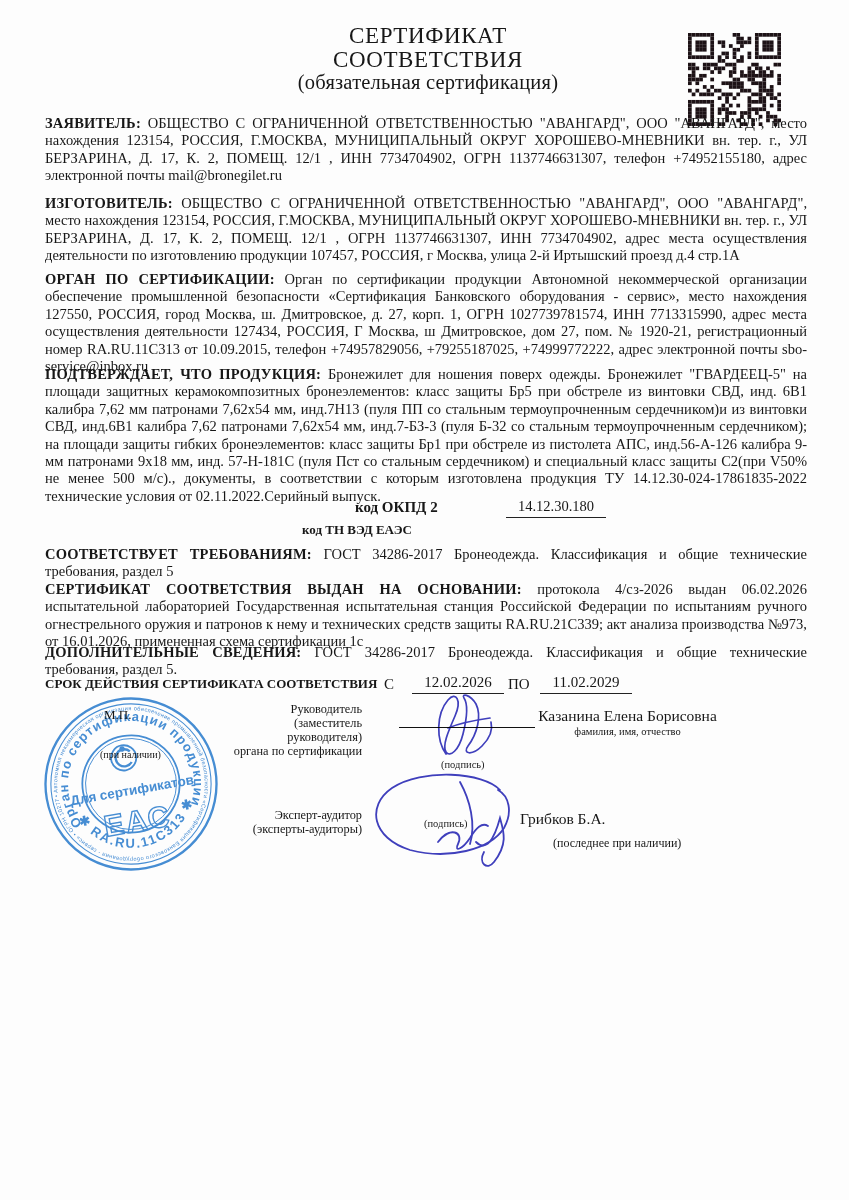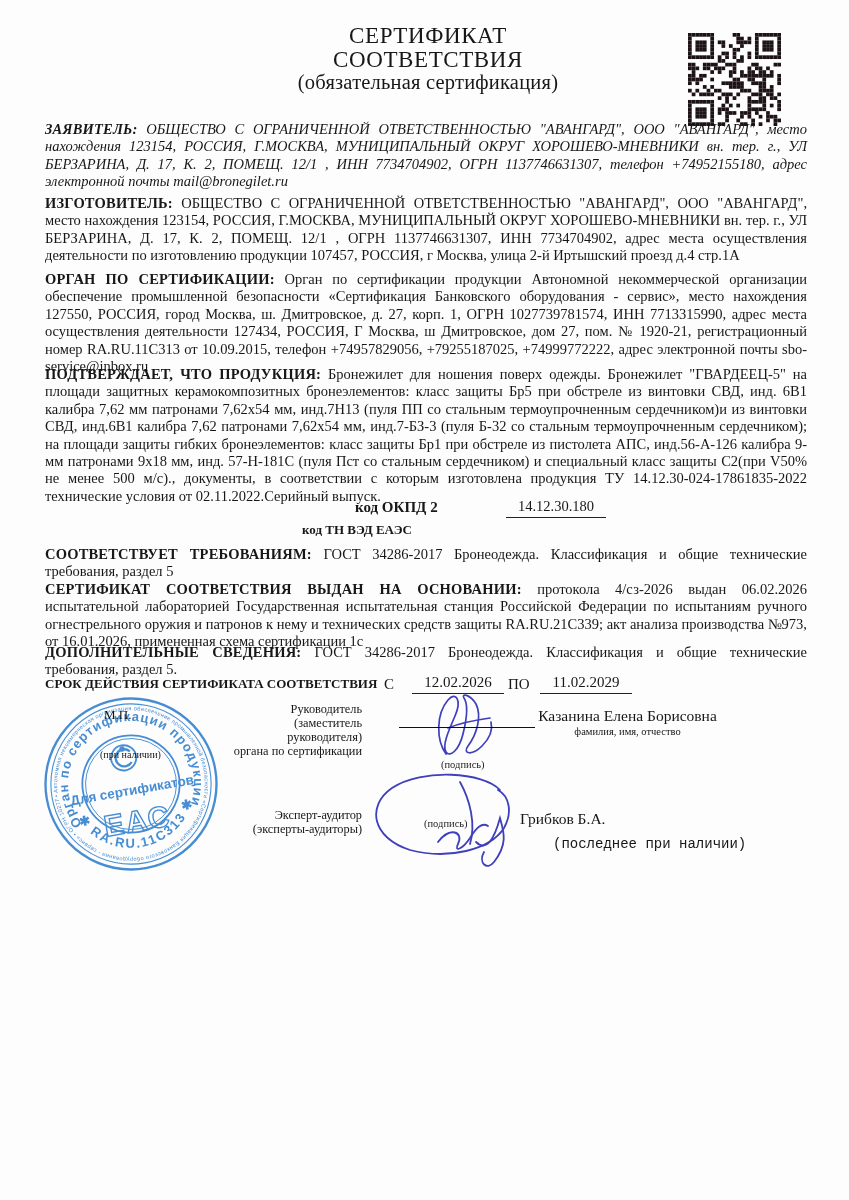--- a/index.html
+++ b/index.html
@@ -31,21 +31,21 @@
   .expert-role{top:808px;left:212px;}
   .mp{top:707px;left:104px;font-size:13px;}
   .mp-note{top:749px;left:100px;font-size:10px;}
   .sig-line{top:727px;left:399px;width:136px;border-top:1.6px solid #111;height:0;}
   .sign-note{font-size:10.5px;color:#222;}
   .sn1{top:759px;left:441px;}
   .sn2{top:818px;left:424px;}
   .head-name{top:707px;left:530px;width:195px;text-align:center;font-size:15.5px;}
   .head-name-note{top:726px;left:530px;width:195px;text-align:center;font-size:10.5px;}
   .expert-name{top:810px;left:520px;font-size:15.5px;}
-  .expert-name-note{top:836px;left:553px;font-size:14px;font-family:Liberation Mono, monospace;}
+  .expert-name-note{top:836px;left:553px;font-size:12px;}
   .stamp{top:694px;left:41px;width:180px;height:180px;transform:rotate(-10deg);
          mix-blend-mode:multiply;opacity:.88;}
   .sigs{top:690px;left:360px;width:230px;height:195px;mix-blend-mode:multiply;}
 </style>
 </head>
 <body>
 
 <div class="page">
 
   <div id="qr" class="abs"><svg viewBox="0 0 92.5 92.5" width="93" height="93">
@@ -353,21 +353,21 @@
         </g>
       </svg></div>
 
   <div class="abs title">
     <div>СЕРТИФИКАТ</div>
     <div>СООТВЕТСТВИЯ</div>
     <div class="sub">(обязательная сертификация)</div>
   </div>
 
 
-  <div class="abs para" style="top:121px;font-style:italic;">
+  <div class="abs para" style="top:115px;">
     <b>ЗАЯВИТЕЛЬ:</b>
     <span>ОБЩЕСТВО С ОГРАНИЧЕННОЙ ОТВЕТСТВЕННОСТЬЮ "АВАНГАРД", ООО "АВАНГАРД", место нахождения 123154, РОССИЯ, Г.МОСКВА, МУНИЦИПАЛЬНЫЙ ОКРУГ ХОРОШЕВО-МНЕВНИКИ вн. тер. г.,  УЛ БЕРЗАРИНА, Д. 17, К. 2, ПОМЕЩ. 12/1 , ИНН 7734704902, ОГРН 1137746631307, телефон +74952155180, адрес электронной почты mail@bronegilet.ru</span>
   </div>
 
   <div class="abs para" style="top:195px;">
     <b>ИЗГОТОВИТЕЛЬ:</b>
     <span>ОБЩЕСТВО С ОГРАНИЧЕННОЙ ОТВЕТСТВЕННОСТЬЮ "АВАНГАРД", ООО "АВАНГАРД", место нахождения 123154, РОССИЯ, Г.МОСКВА, МУНИЦИПАЛЬНЫЙ ОКРУГ ХОРОШЕВО-МНЕВНИКИ вн. тер. г.,  УЛ БЕРЗАРИНА, Д. 17, К. 2, ПОМЕЩ. 12/1 , ОГРН 1137746631307, ИНН 7734704902, адрес места осуществления деятельности по изготовлению продукции 107457, РОССИЯ, г Москва, улица 2-й Иртышский проезд д.4 стр.1А</span>
   </div>
 
   <div class="abs para" style="top:271px;">

